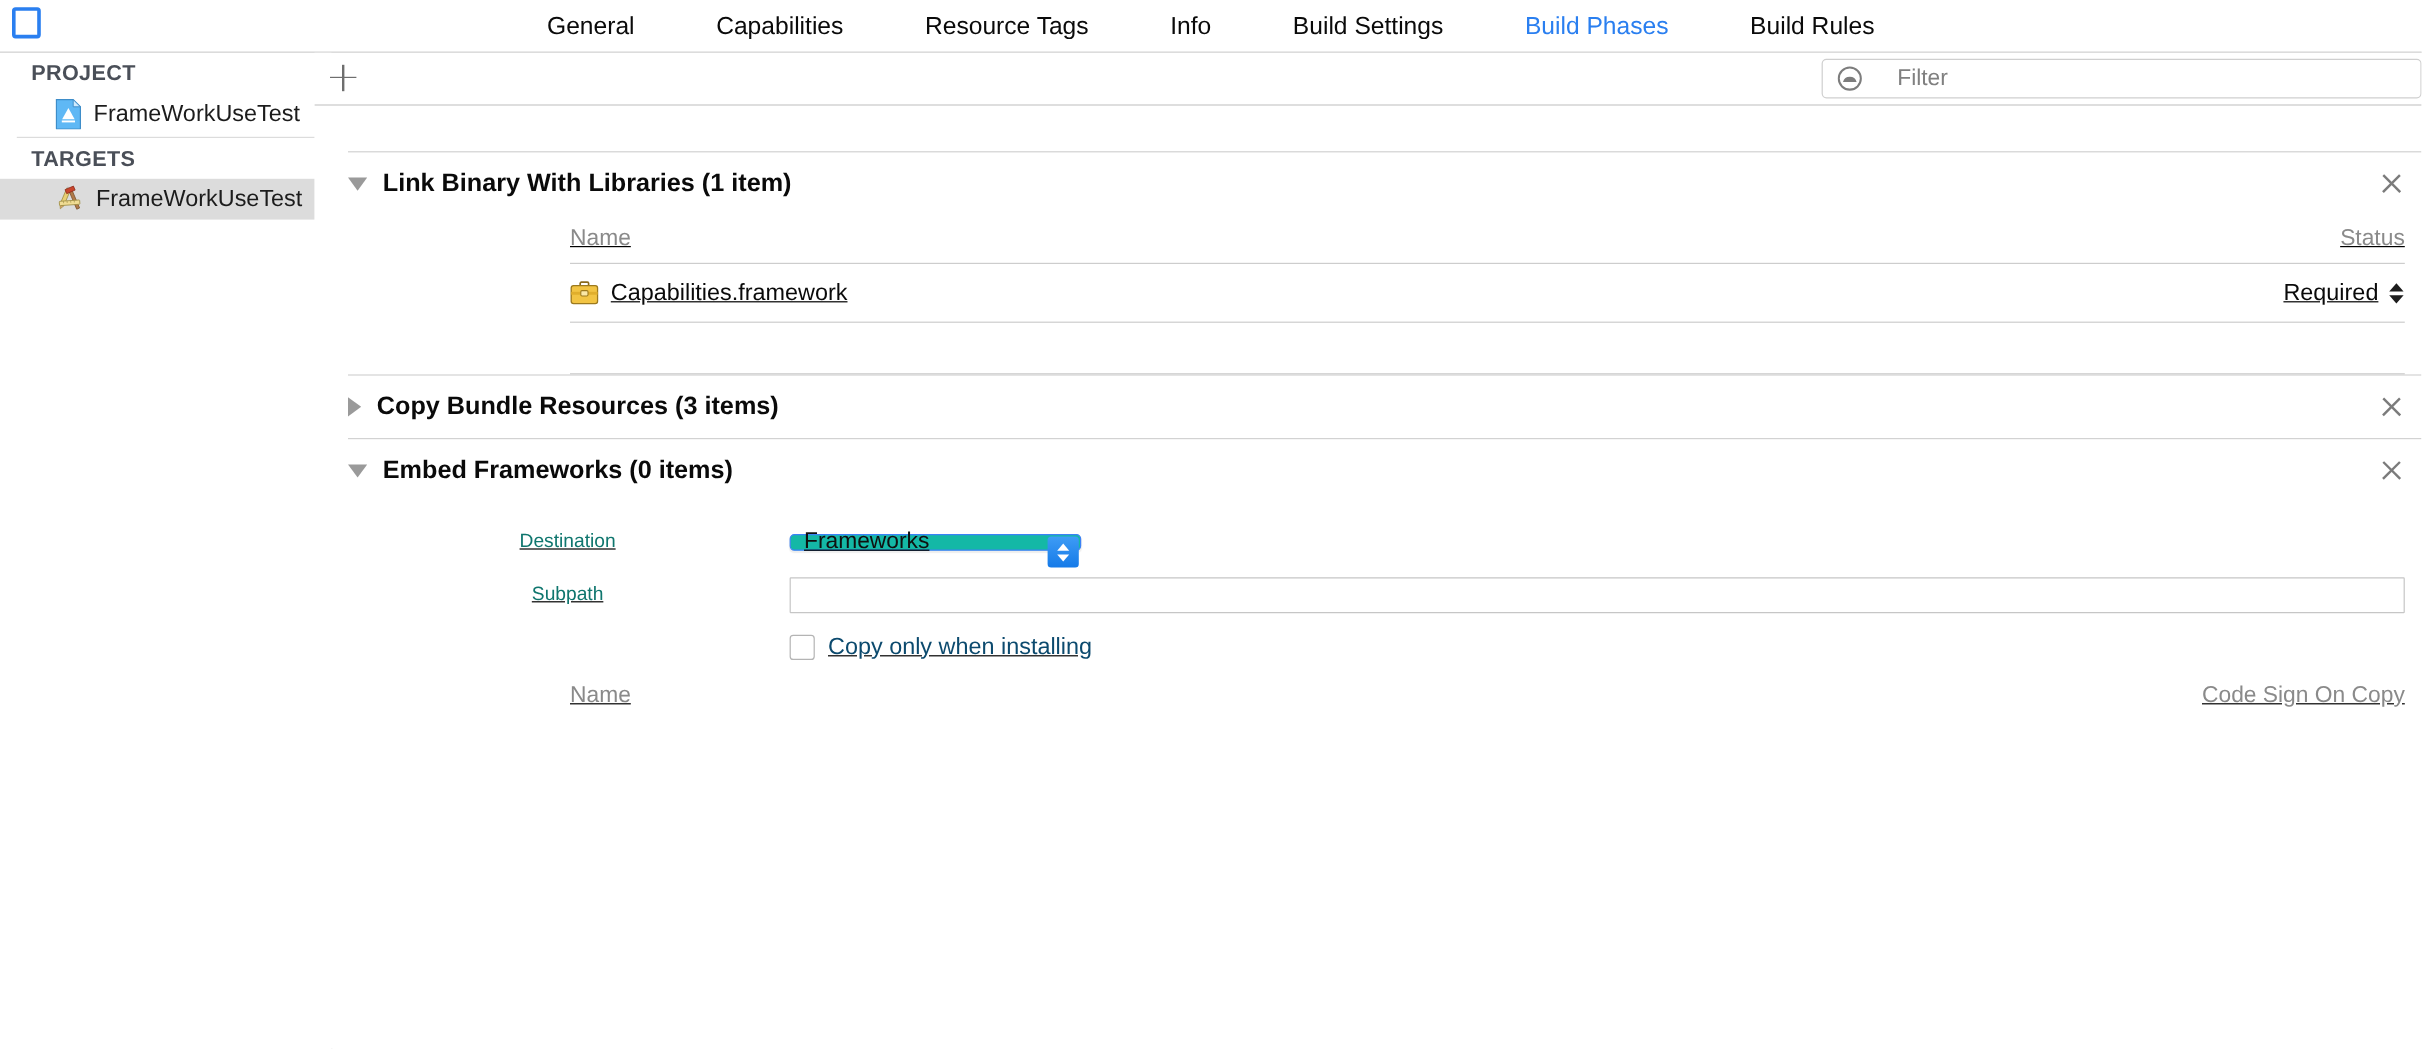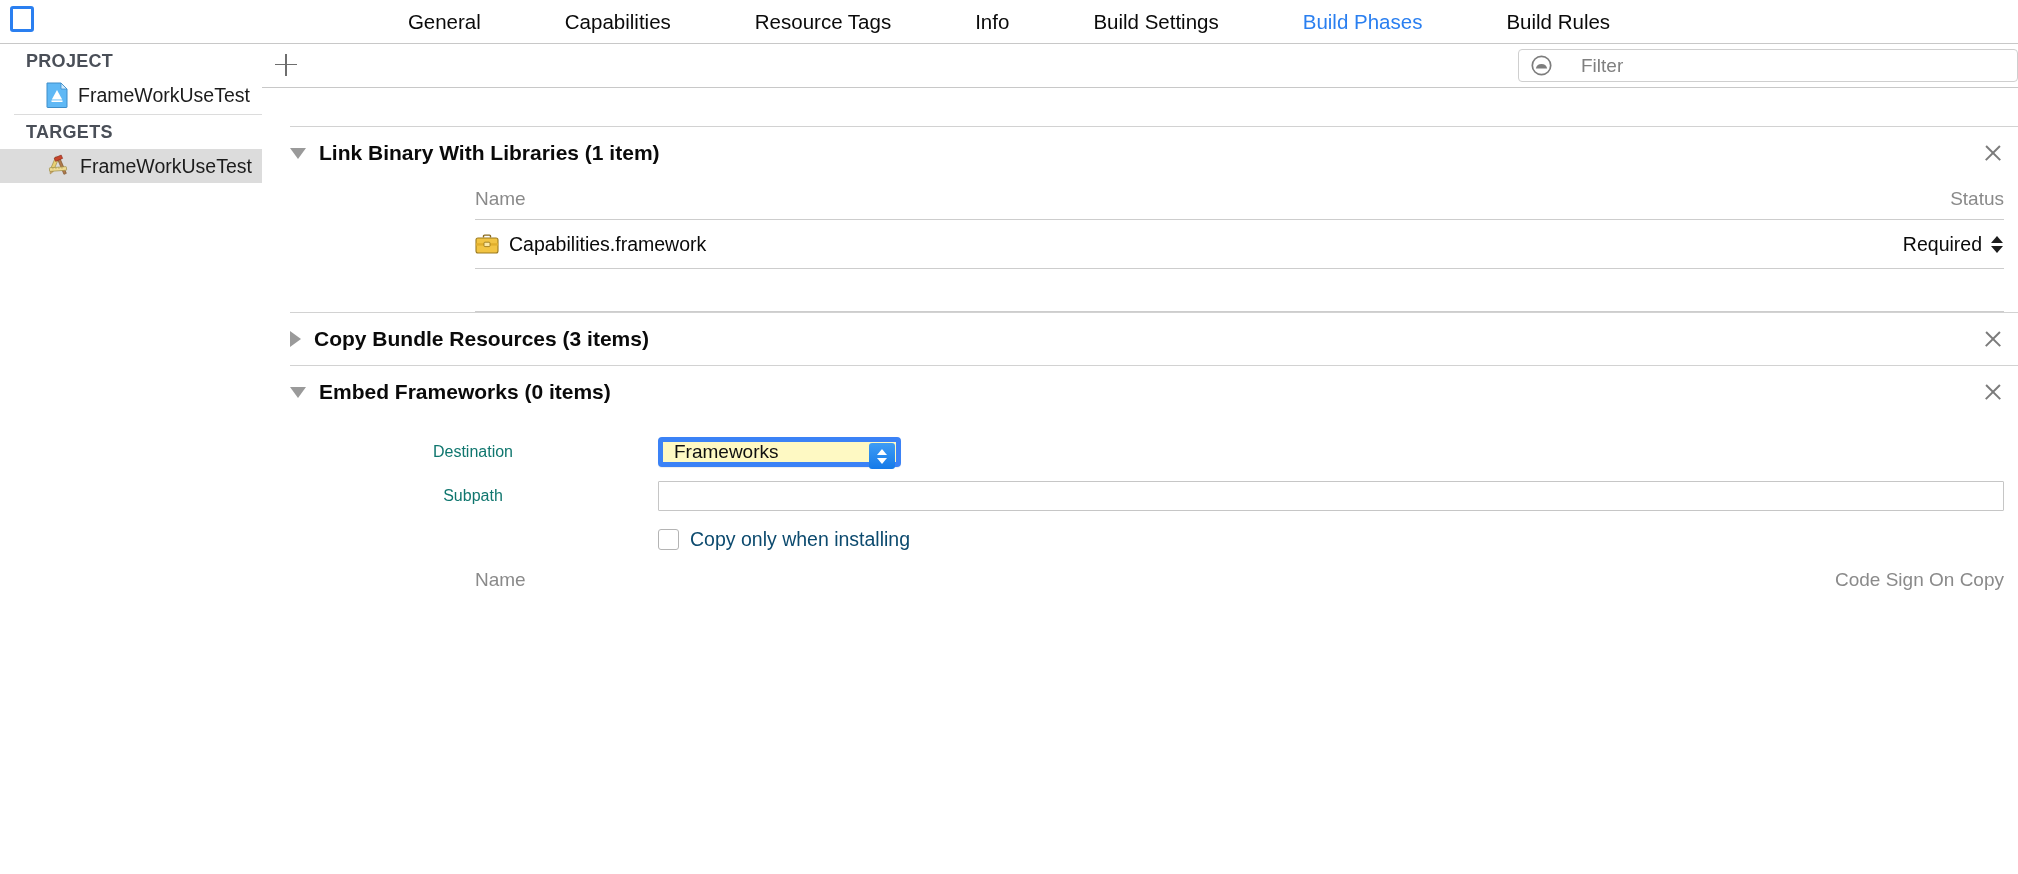--- a/index.html
+++ b/index.html
@@ -52,21 +52,21 @@
     opacity: 0.0;
   }
   .tabs {
     position: absolute;
     left: 0; top: 0;
     height: 44px;
     width: 2018px;
     display: flex;
     align-items: center;
     justify-content: center;
-    gap: 16px;
+    gap: 0;
   }
   .tab {
     font-size: 20.5px;
     color: #0a0a0a;
     padding: 0 34px;
     line-height: 44px;
     cursor: default;
     white-space: nowrap;
   }
   .tab.active { color: #2a7ff0; }
@@ -231,21 +231,21 @@
     content: "";
     position: absolute;
     left: 1px; top: 10px;
     width: 20px; height: 2.4px;
     background: #7b7b7b;
   }
   .phase-close::before { transform: rotate(45deg); }
   .phase-close::after  { transform: rotate(-45deg); }
 
   
-  .phase-body { padding-left: 16px; }
+  .phase-body { padding-left: 16px; text-decoration: underline; }
   .tbl-head {
     display: flex;
     align-items: center;
     height: 40px;
     margin-left: 197px;
     margin-right: 14px;
     font-size: 19px;
     color: #8a8a8a;
   }
   .tbl-head .col-name { flex: 1 1 auto; }
@@ -346,24 +346,24 @@
     width: 352px;
     text-align: center;
     padding-right: 18px;
     font-size: 16px;
     color: #0f766e;
     box-sizing: border-box;
     flex: 0 0 auto;
   }
   .popup-btn {
     position: relative;
-    width: 243px; height: 30px;
-    border: 5px solid #3b82f6;
+    width: 243px; height: 14px;
+    border: 1px solid #3b82f6;
     border-radius: 4px;
-    background: #fef9c3;
+    background: #14b8a6;
     box-shadow: 0 1px 1px rgba(0,0,0,0.07);
     display: flex;
     align-items: center;
     box-sizing: border-box;
     cursor: default;
   }
   .popup-btn .pb-value {
     margin-left: 11px;
     font-size: 19px;
     color: #101010;

